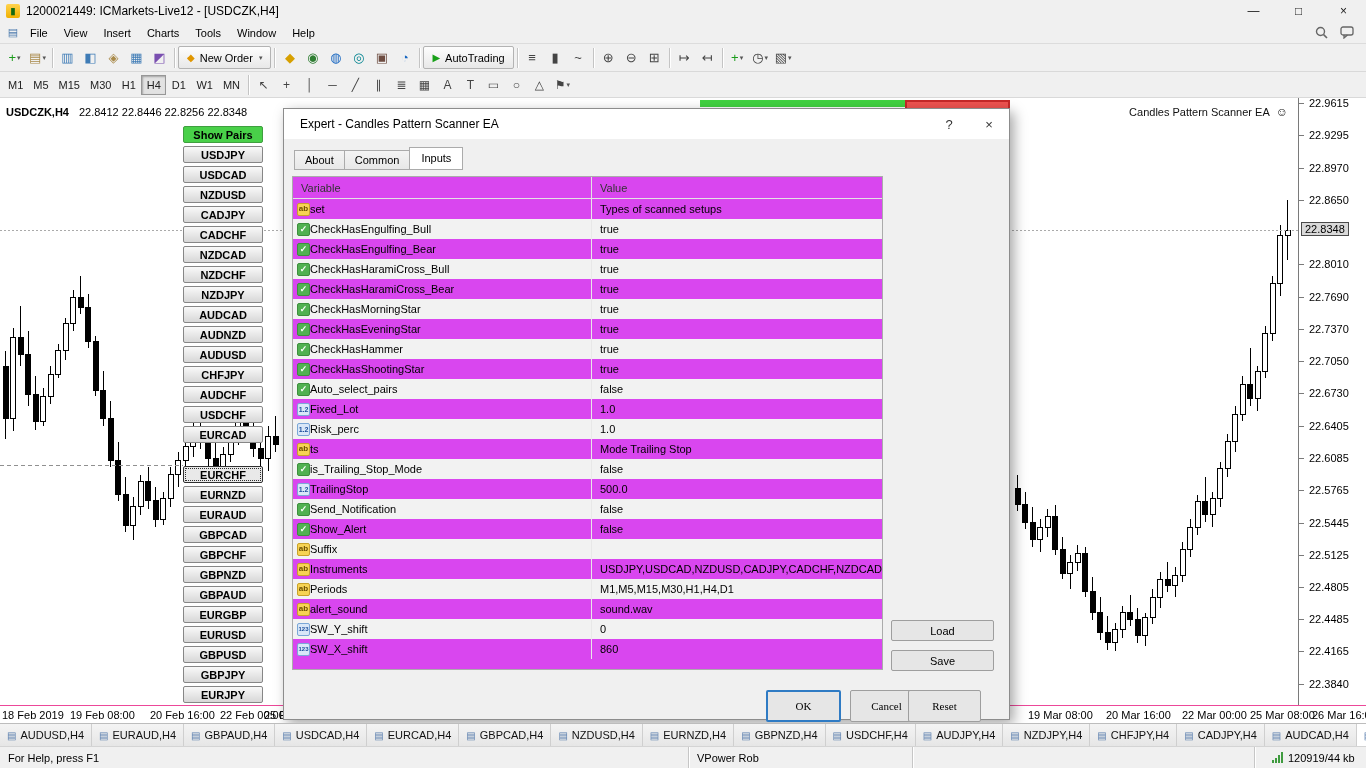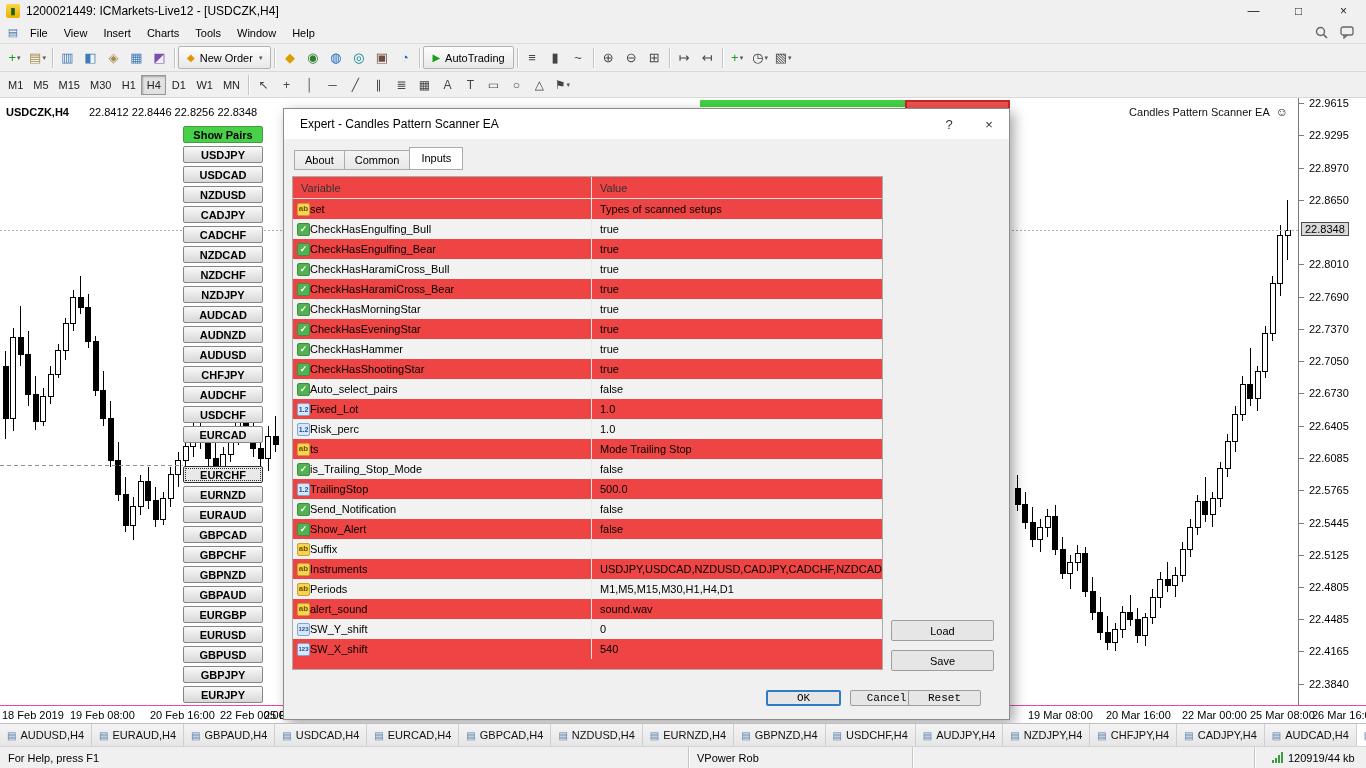--- a/index.html
+++ b/index.html
@@ -32,21 +32,21 @@
   .tb-textbtn{display:flex;align-items:center;gap:5px;height:23px;padding:0 8px;background:linear-gradient(#fdfdfd,#e8e8e8);border:1px solid #b3b3b3;border-radius:2px;font-family:inherit;font-size:11px;color:#000;}
   .no-icon{color:#e09600;font-size:10px;}
   .at-icon{color:#18a018;font-size:10px;}
   .tf-btn{min-width:25px;height:20px;padding:0 4px;display:flex;align-items:center;justify-content:center;border:1px solid transparent;background:transparent;font-family:inherit;font-size:11px;color:#222;}
   .tf-btn.active{background:#e2e2e2;border:1px solid #979797;box-shadow:inset 1px 1px 2px rgba(0,0,0,.28);}
 
   
   .chart-wrap{position:relative;height:625px;background:#fff;overflow:hidden;}
   #chart-svg{position:absolute;left:0;top:0;}
   .ohlc{position:absolute;left:6px;top:8px;font-size:11px;white-space:nowrap;}
-  .ohlc .sym{font-weight:bold;margin-right:20px;}
+  .ohlc .sym{font-weight:bold;margin-right:10px;}
   .ea-corner{position:absolute;right:78px;top:7px;font-size:11px;display:flex;align-items:center;gap:6px;color:#111;}
   .smiley{font-size:12px;}
   .ea-frag-green{position:absolute;left:700px;top:2px;width:205px;height:7px;background:#41d241;}
   .ea-frag-red{position:absolute;left:905px;top:2px;width:105px;height:15px;background:#ef5350;border:2px solid #c62828;}
 
   .price-scale{position:absolute;right:0;top:0;width:68px;height:607px;background:#fff;border-left:1px solid #7a7a7a;}
   .price-tick{position:absolute;left:10px;transform:translateY(-6px);font-size:11px;white-space:nowrap;}
   .price-tick::before{content:"";position:absolute;left:-10px;top:6px;width:5px;height:1px;background:#7a7a7a;}
   .bid-box{position:absolute;left:2px;transform:translateY(-8px);background:#d9d9d9;border:1px solid #4a4a4a;padding:0 3px;font-size:11px;}
 
@@ -61,37 +61,37 @@
 
   
   .dialog{position:absolute;left:283px;top:10px;width:727px;height:612px;background:#f0f0f0;border:1px solid #8c8c8c;box-shadow:4px 4px 12px rgba(0,0,0,.35);}
   .dlg-title{height:30px;background:#fff;display:flex;align-items:center;}
   .dlg-title-text{margin-left:16px;font-size:12px;}
   .dlg-controls{margin-left:auto;display:flex;height:100%;}
   .dlg-ctl{width:40px;display:flex;align-items:center;justify-content:center;font-size:13px;color:#333;}
   .dlg-tabs{position:absolute;left:10px;top:41px;display:flex;align-items:flex-end;}
   .dlg-tab{padding:3px 10px;border:1px solid #ababab;background:linear-gradient(#f4f4f4,#e8e8e8);margin-right:-1px;font-size:11px;}
   .dlg-tab.active{background:#fff;padding:4px 11px 5px;position:relative;z-index:2;margin-top:-3px;}
-  .dlg-table{position:absolute;left:8px;top:67px;width:591px;height:494px;background:#ef4444;border:1px solid #ababab;overflow:hidden;}
+  .dlg-table{position:absolute;left:8px;top:67px;width:591px;height:494px;background:#d946ef;border:1px solid #ababab;overflow:hidden;}
   .tbl-header{display:flex;height:22px;border-bottom:1px solid #e3e3e3;color:#333;}
   .tbl-header .c1{width:299px;padding-left:8px;line-height:22px;border-right:1px solid #e3e3e3;}
   .tbl-header .c2{flex:1;padding-left:8px;line-height:22px;}
   .tbl-row{display:flex;height:20px;align-items:center;}
   .tbl-row.alt{background:#f2f2f2;}
   .tbl-row .c1{width:299px;display:flex;align-items:center;padding-left:4px;border-right:1px solid #e8e8e8;height:100%;}
   .tbl-row .c2{flex:1;padding-left:8px;white-space:nowrap;overflow:hidden;}
   .var-icon{width:13px;height:13px;flex:0 0 13px;border-radius:2px;display:flex;align-items:center;justify-content:center;font-weight:bold;line-height:1;}
   .icon-ab{background:#f7d354;border:1px solid #c9a22a;color:#6b4e00;font-size:8px;}
   .icon-bool{background:#52b152;border:1px solid #3d8f3d;color:#fff;font-size:9px;}
   .icon-double{background:#d9e7f8;border:1px solid #7ba7d7;color:#1c4e9c;font-size:7px;}
   .icon-int{background:#d9e7f8;border:1px solid #7ba7d7;color:#1c4e9c;font-size:6px;}
   .dlg-side-btn{position:absolute;left:607px;width:103px;height:21px;background:#e6e6e6;border:1px solid #9e9e9e;border-radius:2px;font-family:inherit;font-size:11px;}
   #btn-load{top:511px;}
   #btn-save{top:541px;}
-  .dlg-bottom-btn{position:absolute;top:581px;height:16px;background:#e6e6e6;border:1px solid #9e9e9e;border-radius:2px;font-family:Liberation Mono, monospace;font-size:11px;}
+  .dlg-bottom-btn{position:absolute;top:581px;height:32px;background:#e6e6e6;border:1px solid #9e9e9e;border-radius:2px;font-family:Liberation Serif, serif;font-size:11px;}
   #btn-ok{left:482px;width:75px;border:2px solid #2f7bc4;}
   #btn-cancel{left:566px;width:73px;}
   #btn-reset{left:624px;width:73px;}
 
   
   .tabbar{height:23px;display:flex;align-items:stretch;background:#f0f0f0;border-top:1px solid #bdbdbd;overflow:hidden;}
   .chart-tab{display:flex;align-items:center;gap:4px;padding:0 7px;border-right:1px solid #cfcfcf;font-size:11px;color:#111;background:linear-gradient(#f4f4f4,#e6e6e6);white-space:nowrap;}
   .chart-tab .mini{color:#5b7fae;font-size:10px;}
   .chart-tab.active{background:#fff;}
 
@@ -700,21 +700,21 @@
                 <span class="var-icon icon-int">123</span>
                 <span class="vname">SW_Y_shift</span>
               </div>
               <div class="c2">0</div>
             </div>
             <div class="tbl-row">
               <div class="c1">
                 <span class="var-icon icon-int">123</span>
                 <span class="vname">SW_X_shift</span>
               </div>
-              <div class="c2">540</div>
+              <div class="c2">860</div>
             </div>
           </div>
       </div>
       <button id="btn-load" class="dlg-side-btn">Load</button>
       <button id="btn-save" class="dlg-side-btn">Save</button>
       <button id="btn-ok" class="dlg-bottom-btn">OK</button>
       <button id="btn-cancel" class="dlg-bottom-btn">Cancel</button>
       <button id="btn-reset" class="dlg-bottom-btn">Reset</button>
     </div>
   </div>

